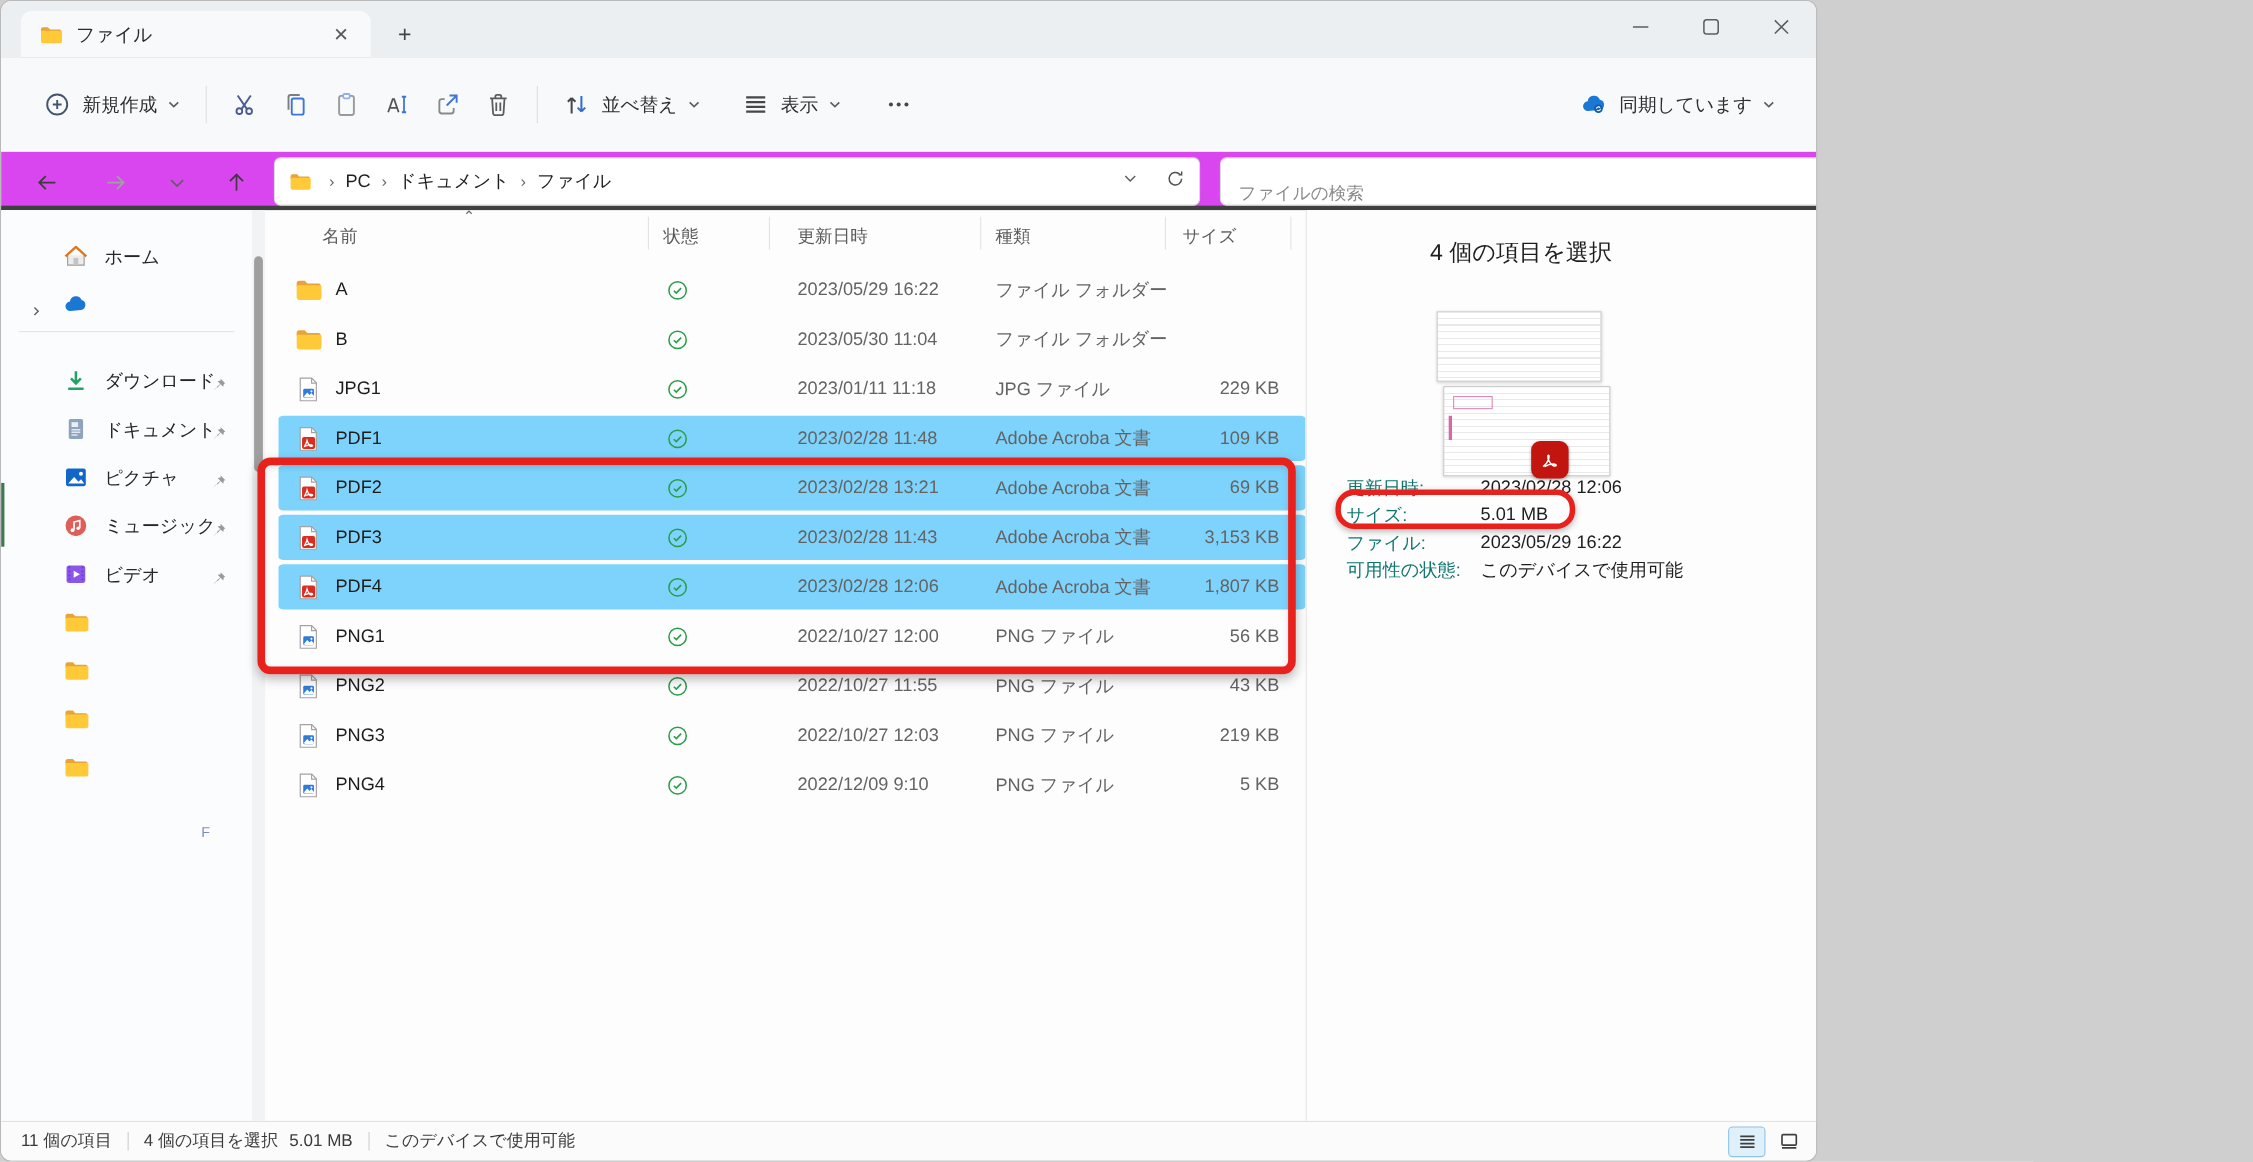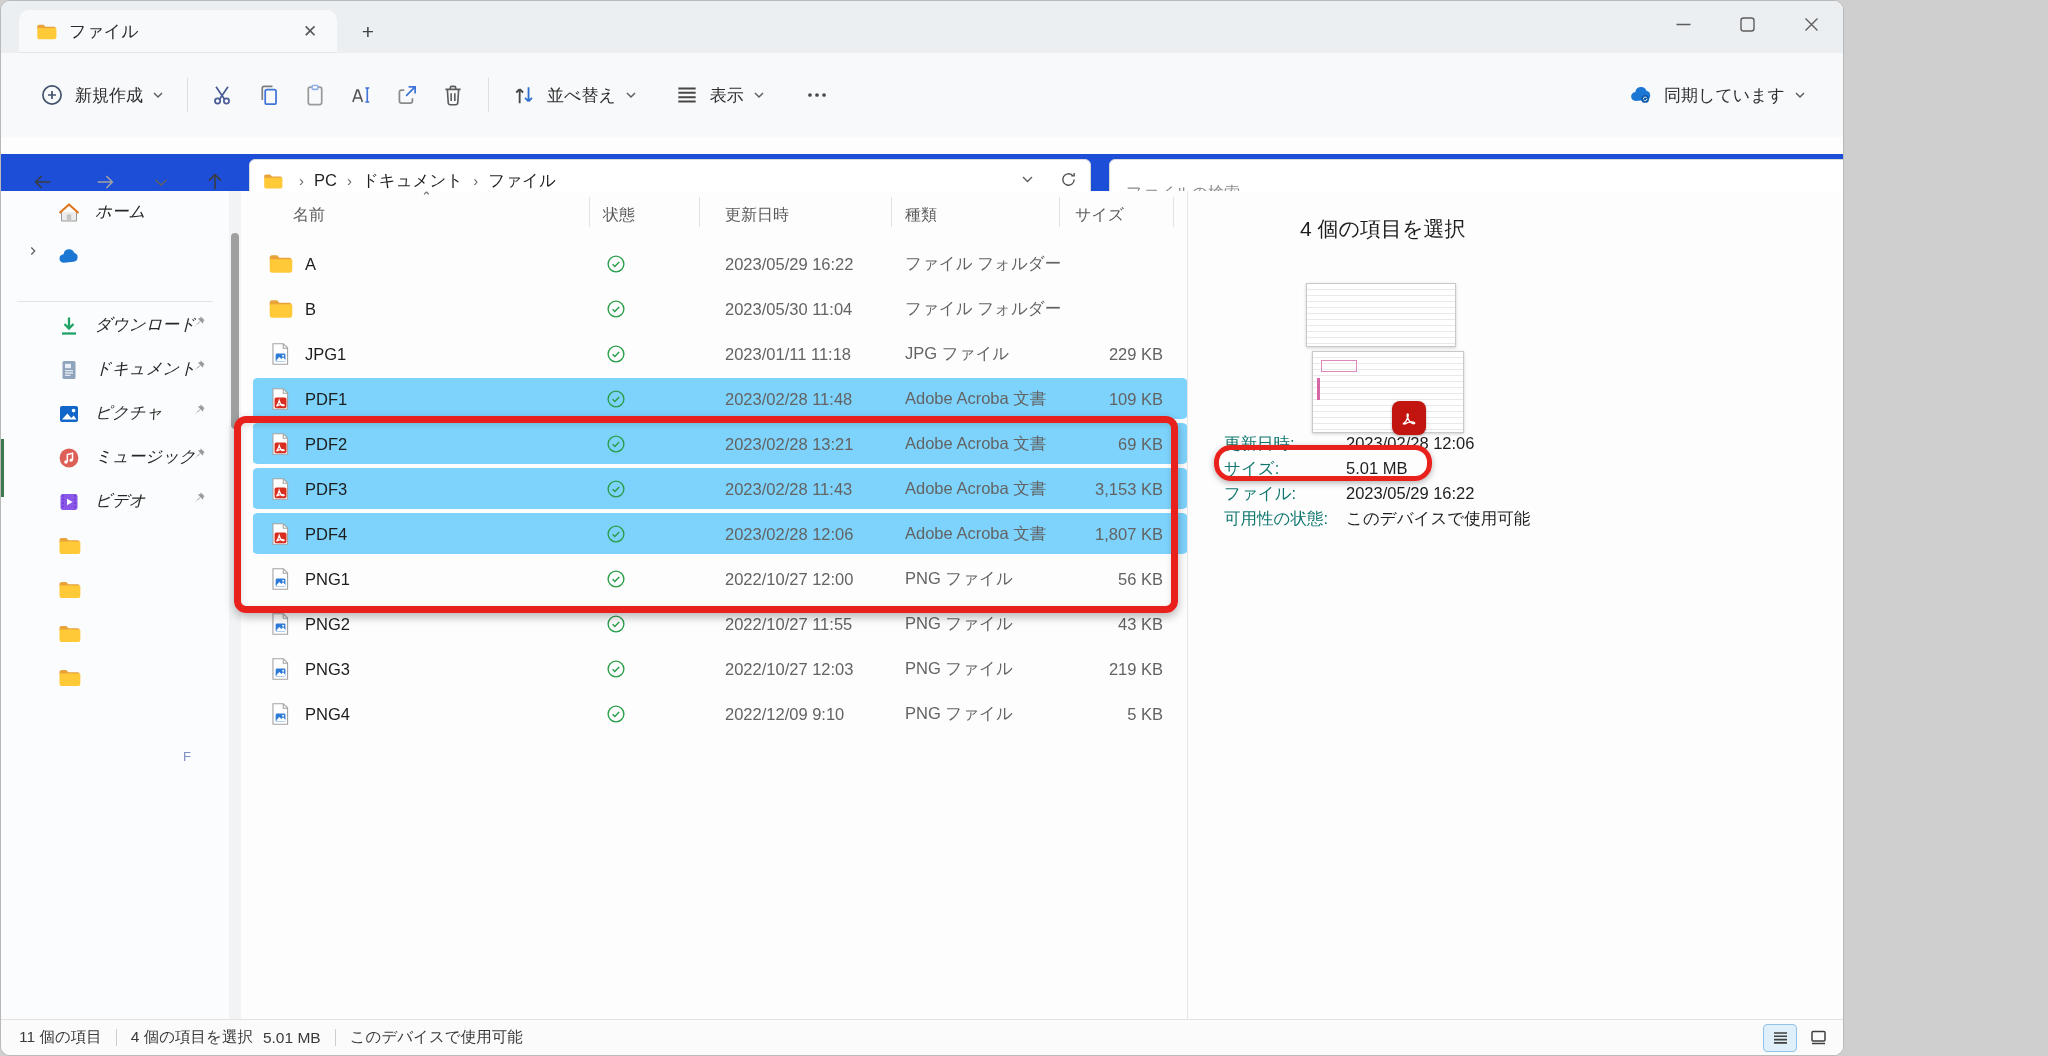--- a/index.html
+++ b/index.html
@@ -1,17 +1,17 @@
 <!DOCTYPE html>
 <html><head>
 <meta charset="utf-8">
 <style>
   * { margin:0; padding:0; box-sizing:border-box; }
   html,body { width:2048px; height:1056px; background:#cfcfcf; font-family:"Liberation Sans","DejaVu Sans",sans-serif; }
-  .window { position:relative; width:1844px; height:1056px; background:#fdfdfd; border-radius:10px; overflow:hidden; border:1px solid #b9b9b9; }
+  .window { position:relative; width:1652px; height:1056px; background:#fdfdfd; border-radius:10px; overflow:hidden; border:1px solid #b9b9b9; }
 
   
   .titlebar { position:absolute; left:0; top:0; width:100%; height:52px; background:#eceff2; }
   .tab { position:absolute; left:18px; top:9px; width:318px; height:43px; background:#f8f9fb; border-radius:10px 10px 0 0; display:flex; align-items:center; padding:0 12px 0 16px; box-shadow:0 -1px 0 #e2e5e8 inset; }
   .tab .ticon { width:22px; height:22px; margin-right:12px; flex:0 0 auto; }
   .tab .tlabel { font-size:17px; color:#2b2b2b; flex:1; }
   .tab .tclose { width:30px; height:30px; display:flex; align-items:center; justify-content:center; color:#5a5a5a; font-size:17px; border-radius:5px; cursor:default; }
   .newtab { position:absolute; left:352px; top:16px; width:30px; height:30px; display:flex; align-items:center; justify-content:center; color:#444; font-size:21px; border-radius:5px; }
   .wincontrols { position:absolute; right:0; top:0; height:52px; display:flex; }
   .wbtn { width:64px; height:46px; display:flex; align-items:center; justify-content:center; }
@@ -22,40 +22,40 @@
   .tb-group { display:flex; align-items:center; }
   .tb-btn { height:48px; border-radius:6px; display:flex; align-items:center; justify-content:center; padding:0 10px; }
   .tb-icon { width:26px; height:26px; display:inline-flex; }
   .tb-icon svg { width:100%; height:100%; }
   .tb-label { font-size:17px; color:#2e2e2e; margin:0 8px 0 10px; }
   .chev { width:14px; height:14px; display:inline-flex; }
   .tb-sep { width:1px; height:34px; background:#dcdfe2; margin:0 12px; }
   .tb-sync { position:absolute; right:26px; display:flex; align-items:center; }
 
   
-  .navrow { position:absolute; left:0; top:153px; width:100%; height:54px; background:#1d4ed8; border-bottom:5px solid #404040; }
+  .navrow { position:absolute; left:0; top:137px; width:100%; height:54px; background:#d946ef; border-bottom:5px solid #404040; }
   .nav-btn { position:absolute; top:10px; width:36px; height:36px; display:flex; align-items:center; justify-content:center; border-radius:5px; }
   .nav-btn svg { width:22px; height:22px; }
   .addressbar { position:absolute; left:248px; top:5px; width:842px; height:44px; background:#fff; border:1px solid #d9d9d9; border-radius:6px; display:flex; align-items:center; padding:0 12px; }
   .addressbar .bicon { width:21px; height:21px; margin-right:10px; flex:0 0 auto; }
   .crumb { font-size:16.5px; color:#1f1f1f; padding:2px 4px; }
   .crumb-sep { font-size:15px; color:#666; padding:0 6px; }
   .addr-right { margin-left:auto; display:flex; align-items:center; gap:22px; }
   .addr-right svg { width:19px; height:19px; }
   .searchbox { position:absolute; left:1108px; top:5px; width:920px; height:44px; background:#fff; border:1px solid #d9d9d9; border-radius:6px; display:flex; align-items:flex-end; padding:0 16px; }
   .searchbox input { border:none; outline:none; flex:1; font-size:16px; color:#333; font-family:inherit; background:transparent; }
   .searchbox input::placeholder { color:#8a8a8a; }
   .searchbox .sicon { width:20px; height:20px; }
 
   
   .content { position:absolute; left:0; top:190px; width:100%; height:830px; background:#fdfdfd; }
 
   
   .sidebar { position:absolute; left:0; top:0; width:228px; height:100%; background:#fbfcfd; padding-top:10px; }
-  .side-item { position:relative; height:44px; display:flex; align-items:flex-start; padding-left:50px; border-radius:6px; margin:0 6px;font-style:italic; }
+  .side-item { position:relative; height:44px; display:flex; align-items:flex-end; padding-left:50px; border-radius:6px; margin:0 6px; }
   .side-item .sichev { position:absolute; left:20px; width:12px; height:12px; display:flex; }
   .side-item .siicon { width:24px; height:24px; margin-right:14px; flex:0 0 auto; }
   .side-item .silabel { font-size:16.5px; color:#262626; white-space:nowrap; }
   .side-item .sipin { position:absolute; right:16px; width:16px; height:16px; }
   .side-divider { height:1px; background:#e4e4e4; margin:12px 16px; }
   .gutter { position:absolute; left:228px; top:0; width:12px; height:100%; background:#f2f3f5; }
   .gutter .thumb { position:absolute; left:2px; top:42px; width:8px; height:196px; background:#9f9f9f; border-radius:4px; }
   .f-artifact { position:absolute; left:182px; top:558px; font-size:13px; color:#6b7ab8; opacity:.85; }
   .edge-strip { position:absolute; left:0; top:248px; width:3px; height:58px; background:#3c7a4e; }
 

